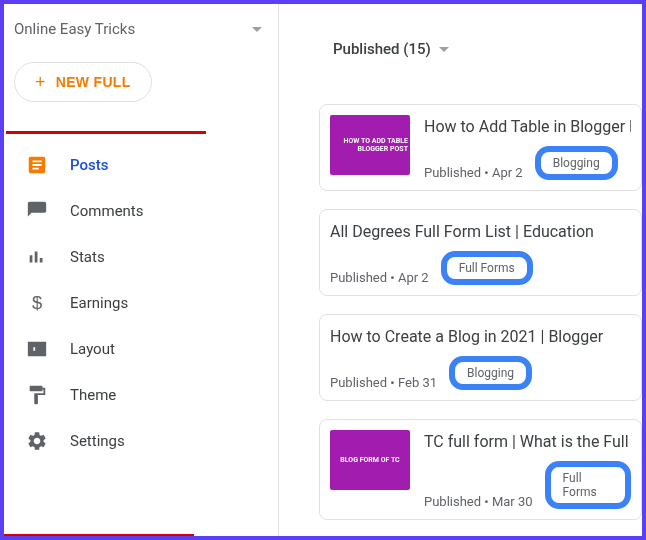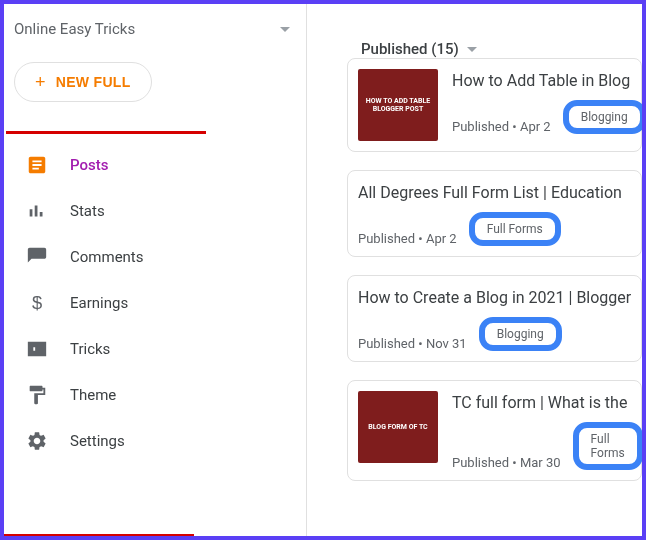--- a/index.html
+++ b/index.html
@@ -6,21 +6,21 @@
   body {
     font-family: -apple-system, BlinkMacSystemFont, "Segoe UI", Roboto, Arial, sans-serif;
     background: #fff;
     width: 646px;
     height: 540px;
     overflow: hidden;
     border: 4px solid #5a3ff5;
   }
   .app { display: flex; height: 100%; }
   .sidebar {
-    width: 303px;
+    width: 275px;
     border-right: 1px solid #e0e0e0;
     padding: 8px 0;
     position: relative;
   }
   .blog-selector {
     display: flex;
     align-items: center;
     justify-content: space-between;
     padding: 8px 16px 14px 10px;
     cursor: pointer;
@@ -74,21 +74,21 @@
   .nav-item {
     display: flex;
     align-items: center;
     gap: 22px;
     padding: 12px 10px 12px 22px;
     cursor: pointer;
     font-size: 15px;
     color: #3c4043;
   }
   .nav-item.active {
-    color: #a21caf;
+    color: #1d4ed8;
     font-weight: 500;
   }
   .nav-item .icon {
     width: 22px;
     height: 22px;
     display: flex;
     align-items: center;
     justify-content: center;
     color: #5f6368;
   }
@@ -98,20 +98,21 @@
   .main {
     flex: 1;
     padding: 36px 0 0 0;
     overflow: hidden;
   }
   .filter-row {
     display: flex;
     align-items: center;
     gap: 8px;
     padding-left: 54px;
+    margin-bottom: 46px;
     cursor: pointer;
   }
   .filter-label {
     font-size: 15px;
     font-weight: 500;
     color: #3c4043;
   }
   .posts-list {
     padding-left: 40px;
   }
@@ -119,32 +120,32 @@
     border: 1px solid #e0e0e0;
     border-radius: 8px;
     padding: 10px 10px 10px 10px;
     margin-bottom: 18px;
     display: flex;
     gap: 14px;
     align-items: flex-start;
   }
   .thumb {
     width: 80px;
-    height: 72px;
-    background: #7f1d1d;
+    height: 60px;
+    background: #a21caf;
     border-radius: 2px;
     flex-shrink: 0;
     display: flex;
     align-items: center;
     justify-content: center;
     overflow: hidden;
     color: #fff;
     font-size: 7px;
     font-weight: 700;
-    text-align: center;
+    text-align: right;
     line-height: 1.2;
     padding: 2px;
   }
   .post-info { flex: 1; min-width: 0; padding-top: 2px;}
   .post-title {
     font-size: 16px;
     color: #3c4043;
     white-space: nowrap;
     overflow: hidden;
     text-overflow: clip;
@@ -191,53 +192,53 @@
           <svg viewBox="0 0 24 24">
               <path d="M19 3H5c-1.1 0-2 .9-2 2v14c0 1.1.9 2 2 2h14c1.1 0 2-.9 2-2V5c0-1.1-.9-2-2-2zM7 7h10v2H7zm0 4h10v2H7zm0 4h7v2H7z"></path>
             </svg>
         </span>
         <span>Posts</span>
       </div>
 
       <div class="nav-item">
         <span class="icon">
           <svg viewBox="0 0 24 24">
+              <path d="M20 2H4c-1.1 0-2 .9-2 2v14l4-4h14c1.1 0 2-.9 2-2V4c0-1.1-.9-2-2-2z"></path>
+            </svg>
+        </span>
+        <span>Comments</span>
+      </div>
+
+      <div class="nav-item">
+        <span class="icon">
+          <svg viewBox="0 0 24 24">
               <path d="M4 18h3v-8H4v8zm5.5 0h3V6h-3v12zM15 18h3v-5h-3v5z"></path>
             </svg>
         </span>
         <span>Stats</span>
-      </div>
-
-      <div class="nav-item">
-        <span class="icon">
-          <svg viewBox="0 0 24 24">
-              <path d="M20 2H4c-1.1 0-2 .9-2 2v14l4-4h14c1.1 0 2-.9 2-2V4c0-1.1-.9-2-2-2z"></path>
-            </svg>
-        </span>
-        <span>Comments</span>
       </div>
 
       <div class="nav-item">
         <span class="icon">
           <svg viewBox="0 0 24 24">
               <path d="M12 2C6.48 2 2 6.48 2 12s4.48 10 10 10 10-4.48 10-10S17.52 2 12 2zm1.41 16.09V20h-2.67v-1.93c-1.71-.36-3.16-1.46-3.27-3.4h1.96c.1 1.05.82 1.87 2.65 1.87 1.96 0 2.4-.98 2.4-1.59 0-.83-.44-1.61-2.67-2.14-2.48-.6-4.18-1.62-4.18-3.67 0-1.72 1.39-2.84 3.11-3.21V4h2.67v1.95c1.86.45 2.79 1.86 2.85 3.39H14.3c-.05-1.11-.64-1.87-2.22-1.87-1.5 0-2.4.68-2.4 1.64 0 .84.65 1.39 2.67 1.91s4.18 1.39 4.18 3.91c-.01 1.83-1.38 2.83-3.12 3.16z" fill="none"></path>
               <text x="12" y="18" text-anchor="middle" font-size="20" fill="currentColor" font-family="Arial">$</text>
             </svg>
         </span>
         <span>Earnings</span>
       </div>
 
 
       <div class="nav-item">
         <span class="icon">
           <svg viewBox="0 0 24 24">
               <path d="M3 5v14h18V5H3zm16 12H5V7h14v10zM7 9h4v6H7zm6 0h4v2h-4zm0 4h4v2h-4z" fill="none" stroke="currentColor" stroke-width="2"></path>
             </svg>
         </span>
-        <span>Tricks</span>
+        <span>Layout</span>
       </div>
 
       <div class="nav-item">
         <span class="icon">
           <svg viewBox="0 0 24 24">
               <path d="M18 4V3c0-.55-.45-1-1-1H5c-.55 0-1 .45-1 1v4c0 .55.45 1 1 1h12c.55 0 1-.45 1-1V6h1v4H9v11c0 .55.45 1 1 1h2c.55 0 1-.45 1-1v-9h8V4h-3z"></path>
             </svg>
         </span>
         <span>Theme</span>
       </div>
@@ -282,21 +283,21 @@
             <span class="meta-text"><span>Published</span> • <span>Apr 2</span></span>
             <span class="tag">Full Forms</span>
           </div>
         </div>
       </div>
 
       <div class="post-card">
         <div class="post-info">
           <div class="post-title">How to Create a Blog in 2021 | Blogger</div>
           <div class="post-meta">
-            <span class="meta-text"><span>Published</span> • <span>Nov 31</span></span>
+            <span class="meta-text"><span>Published</span> • <span>Feb 31</span></span>
             <span class="tag">Blogging</span>
           </div>
         </div>
       </div>
 
       <div class="post-card">
         <div class="thumb">BLOG FORM OF TC</div>
         <div class="post-info">
           <div class="post-title">TC full form | What is the Full form</div>
           <div class="post-meta">

